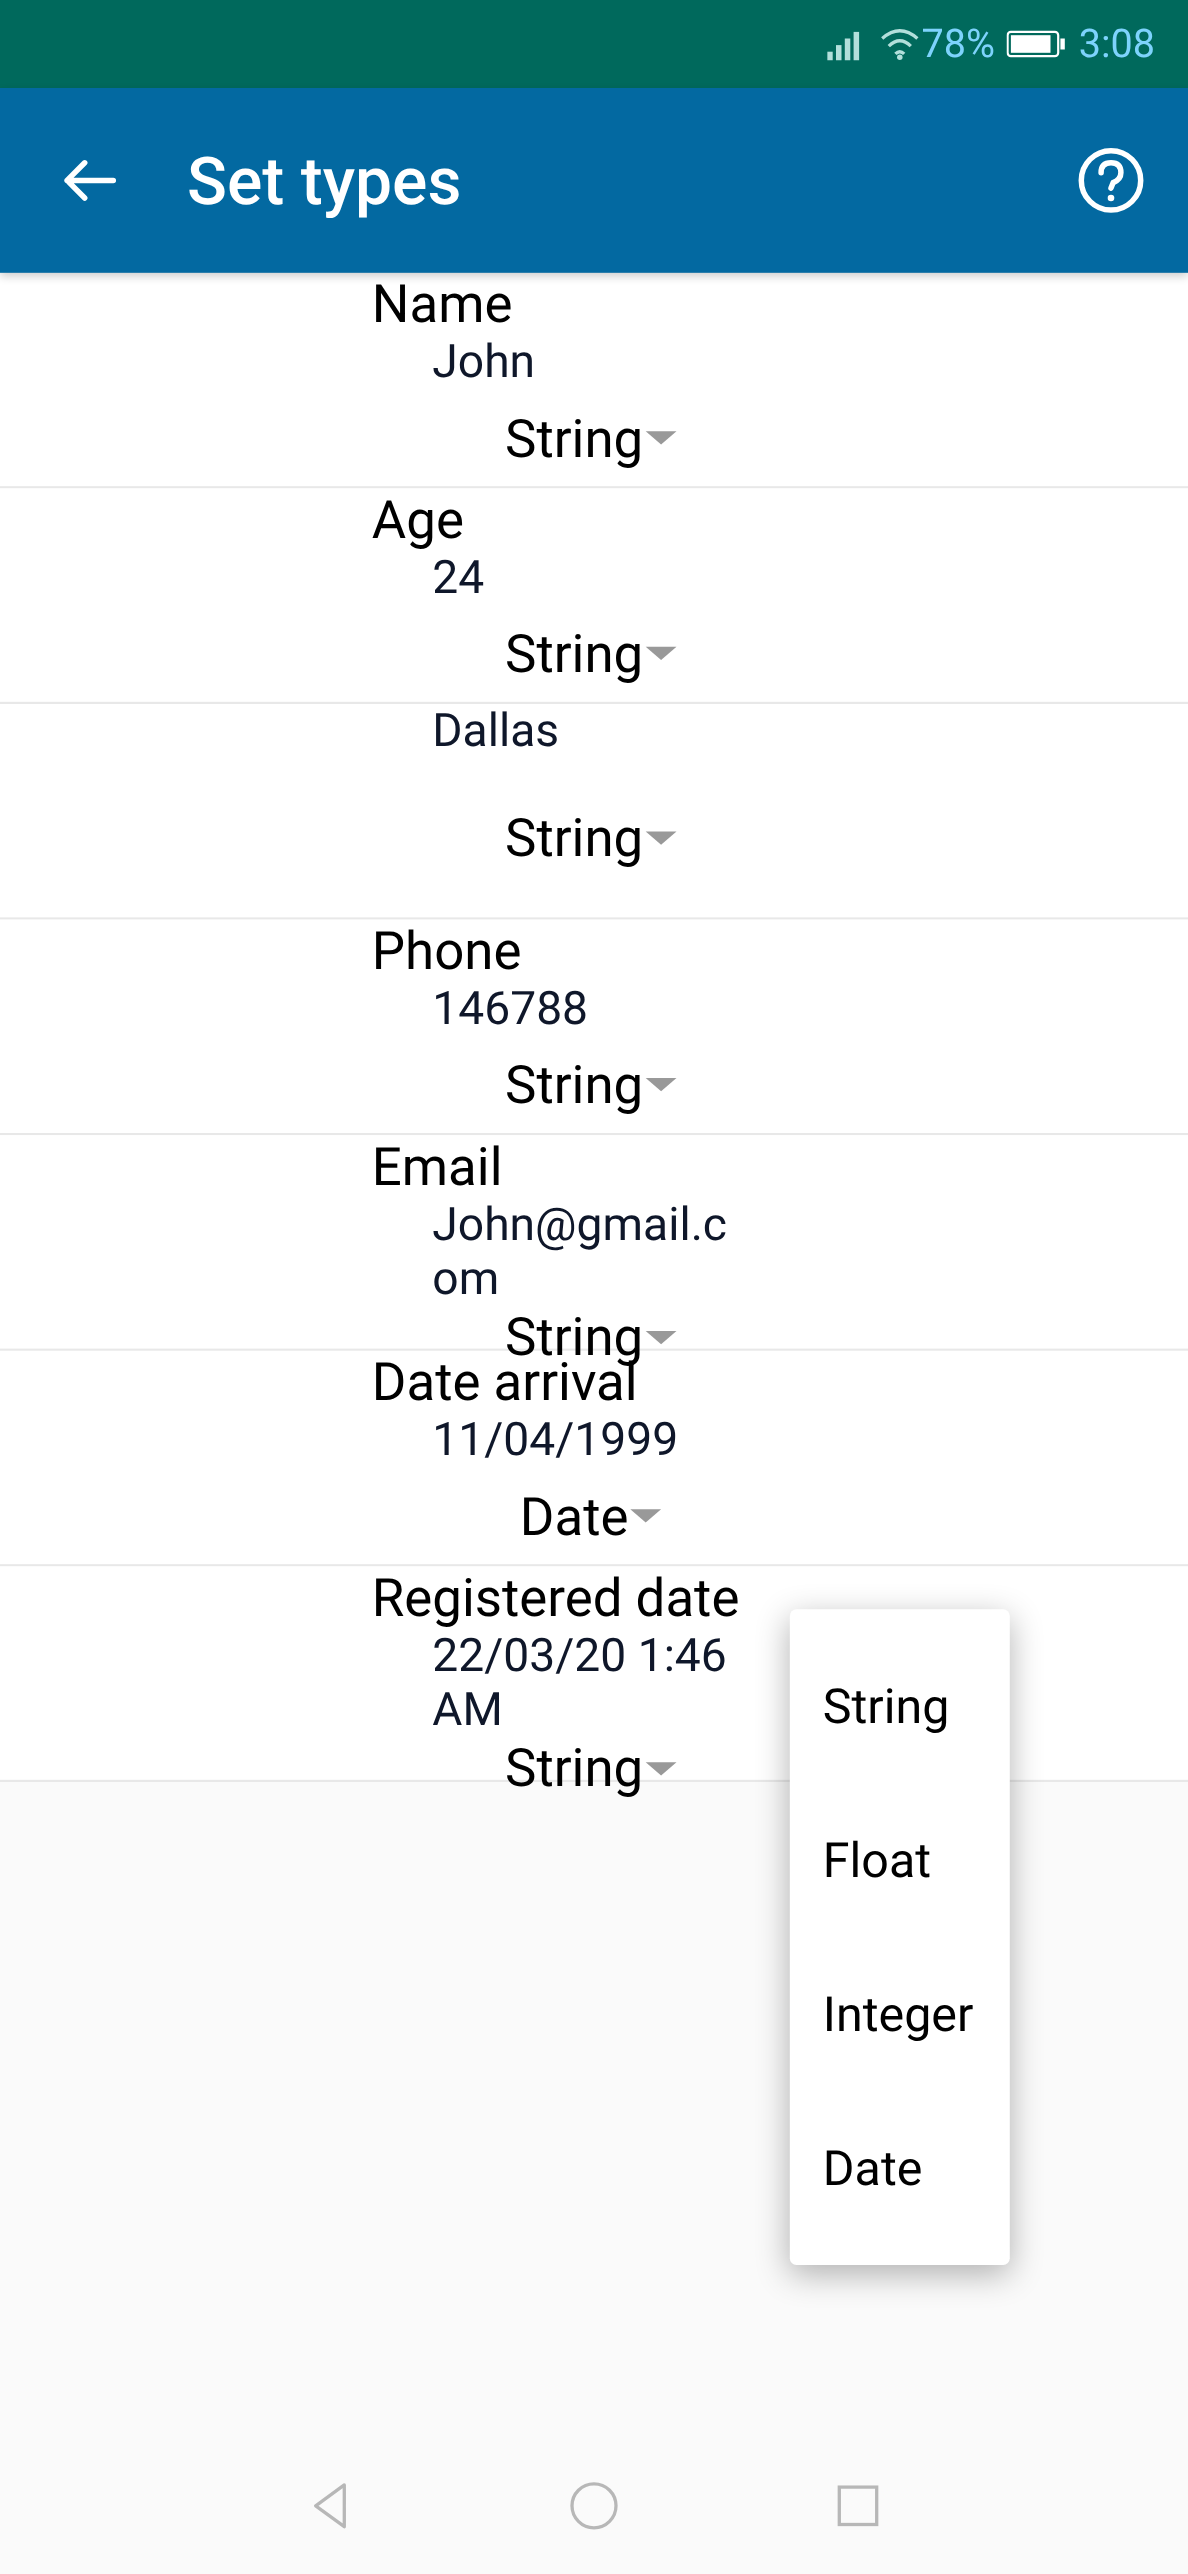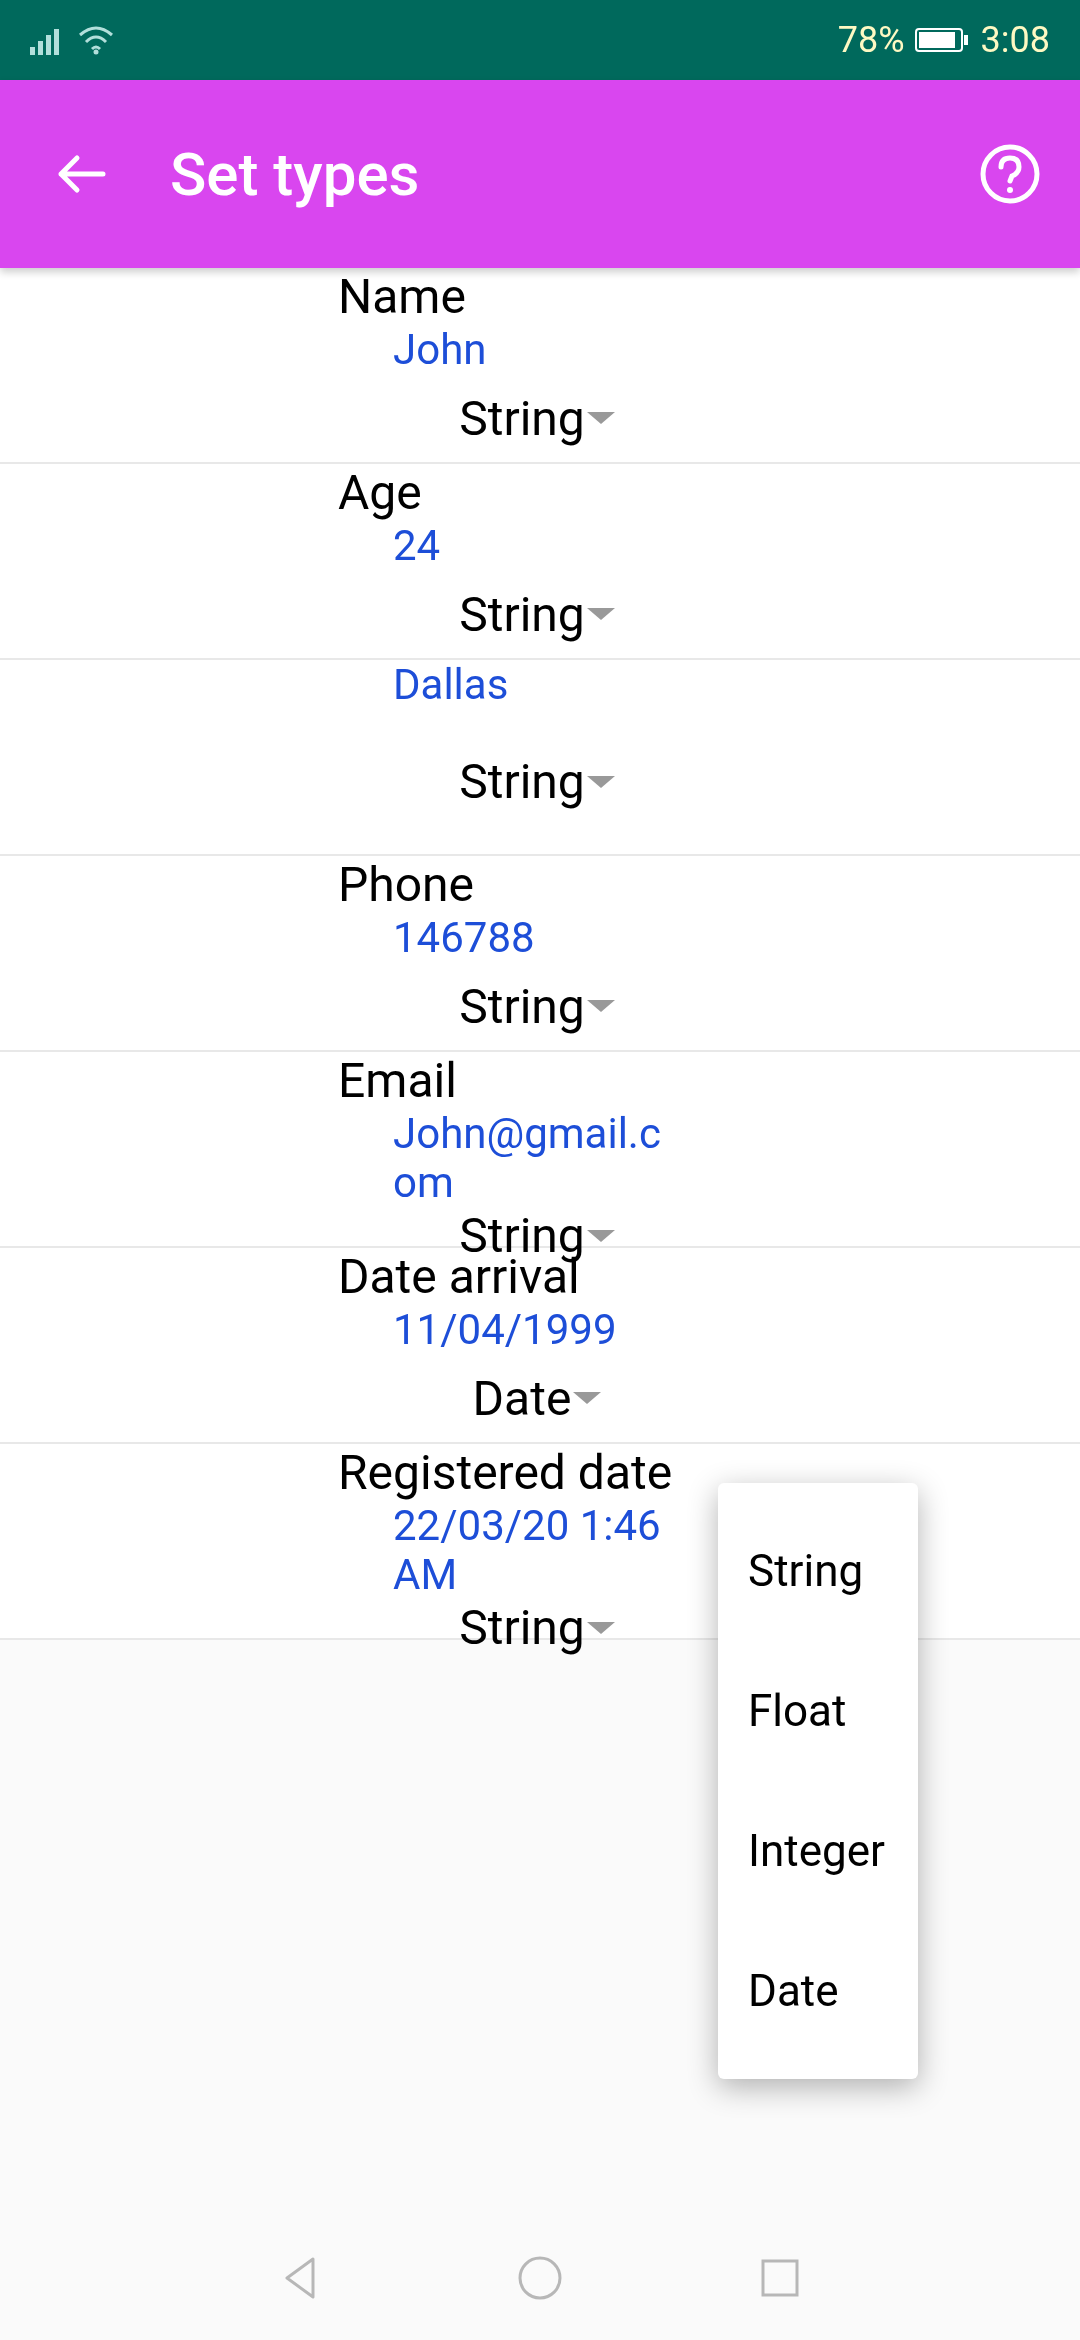--- a/index.html
+++ b/index.html
@@ -3,32 +3,32 @@
   <meta charset="utf-8">
   <style>
     * { box-sizing: border-box; margin: 0; padding: 0; }
     html, body { width: 1080px; height: 2340px; font-family: Roboto, Arial, sans-serif; background: #fafafa; overflow: hidden; }
     
     .status-bar {
       height: 80px;
       background: #00695c;
       display: flex;
       align-items: center;
-      justify-content: space-between;
+      justify-content: flex-end;
       padding: 0 30px;
-      color: #fef9c3;
+      color: #7dd3fc;
       font-size: 36px;
     }
     .status-left { display: flex; align-items: center; gap: 12px; }
     .status-right { display: flex; align-items: center; gap: 10px; }
     .signal-icon, .wifi-icon, .battery-icon { display: inline-flex; }
     
     .app-bar {
-      height: 188px;
-      background: #d946ef;
+      height: 168px;
+      background: #0369a1;
       display: flex;
       align-items: center;
       padding: 0 30px;
       color: #fff;
       box-shadow: 0 4px 8px rgba(0,0,0,0.2);
       position: relative;
       z-index: 5;
     }
     .back-button { width: 100px; display: flex; align-items: center; justify-content: center; }
     .app-title { font-size: 60px; font-weight: 500; margin-left: 40px; flex: 1; }
@@ -47,21 +47,21 @@
     }
     .row-label {
       width: 400px;
       font-size: 48px;
       color: #000;
       padding-right: 10px;
     }
     .row-value {
       width: 290px;
       font-size: 42px;
-      color: #1d4ed8;
+      color: #0f172a;
       padding-right: 10px;
       word-break: break-word;
     }
     .row-type {
       flex: 1;
       display: flex;
       align-items: center;
       justify-content: space-between;
     }
     .row-type-text {

